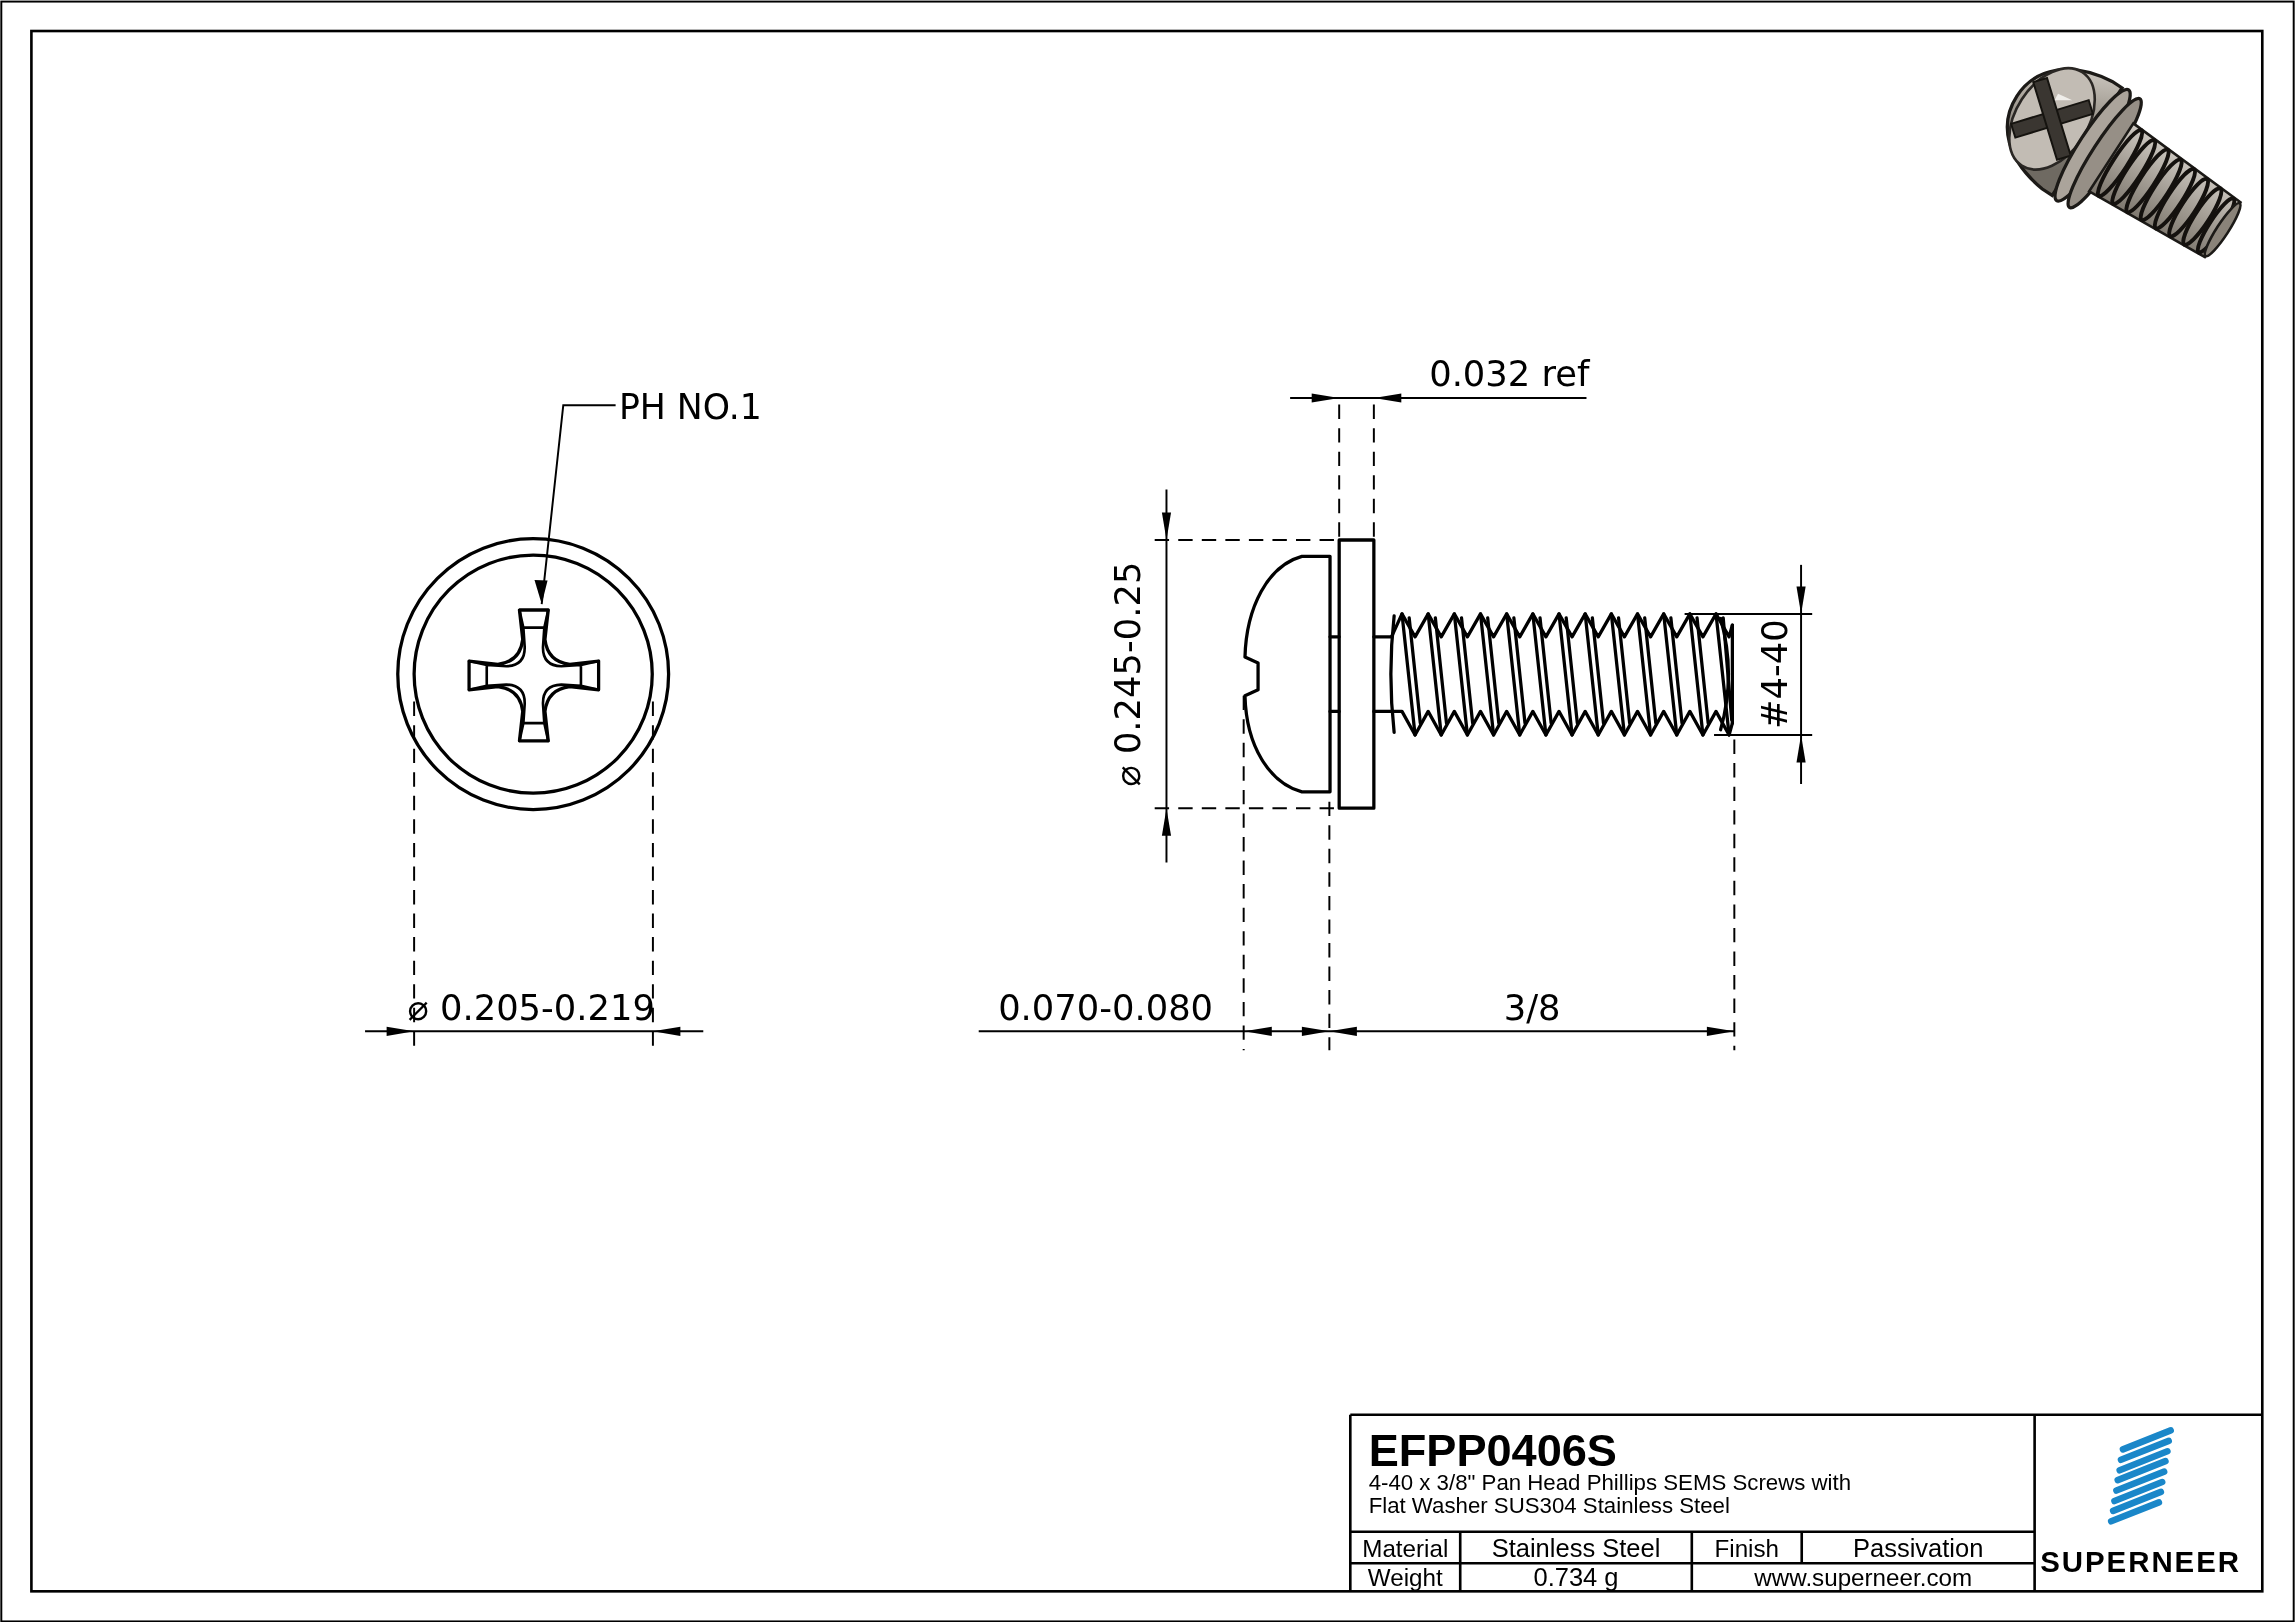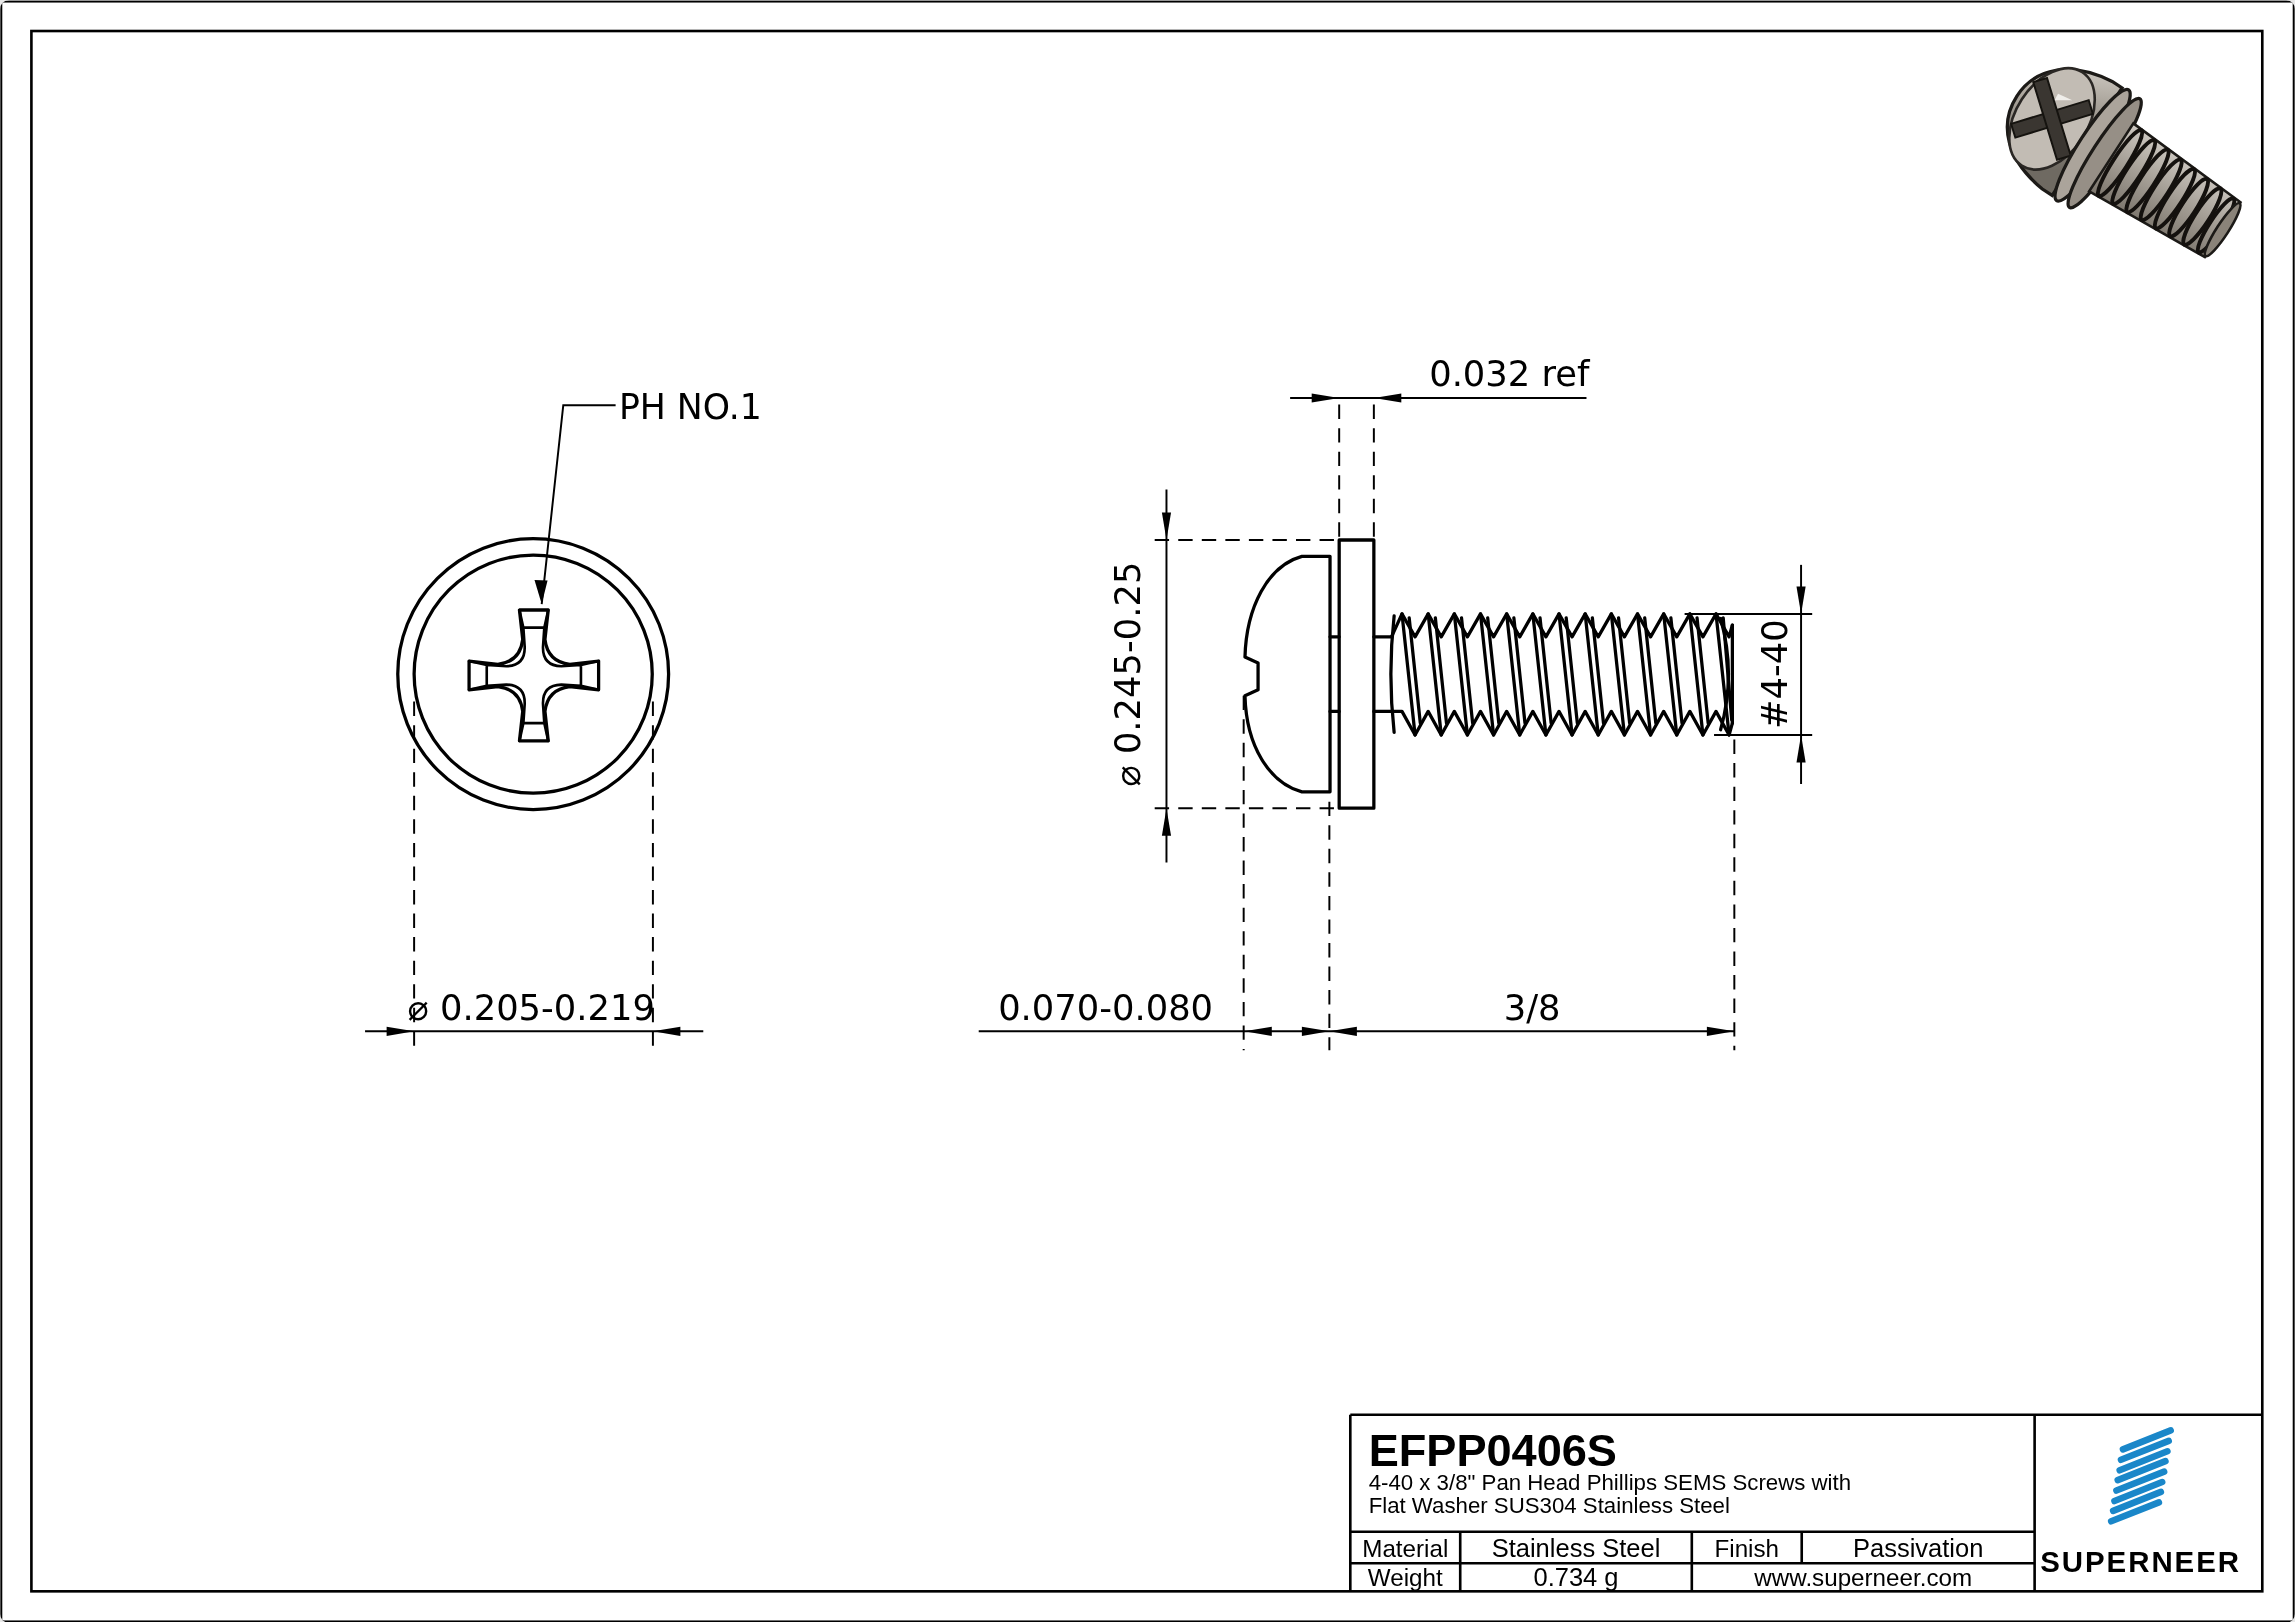--- a/index.html
+++ b/index.html
@@ -1,17 +1,17 @@
 <!DOCTYPE html>
 <html style="font-size:10.5px"><head>
 <meta charset="utf-8">
 <style>
   html,body{margin:0;padding:0;background:#e8e8e8;}
   #page{position:relative;width:2295px;height:1623px;background:#ffffff;overflow:hidden;
-        font-family:"Liberation Sans", sans-serif;border-radius:9px;}
+        font-family:"Liberation Sans", sans-serif;}
   svg{position:absolute;left:0;top:0;}
   text{fill:#000;}
   .dim-text{font-family:"DejaVu Sans", sans-serif;font-size:54px;}
   .leader-text{font-family:"DejaVu Sans", sans-serif;font-size:53px;}
   .pn-text{font-family:"Liberation Sans", sans-serif;font-size:69px;font-weight:bold;}
   .desc-text{font-family:"Liberation Sans", sans-serif;font-size:34px;}
   .cell-label{font-family:"Liberation Sans", sans-serif;font-size:37px;}
   .cell-value{font-family:"Liberation Sans", sans-serif;font-size:39px;}
   .link-text{font-family:"Liberation Sans", sans-serif;font-size:37px;}
   .brand-text{font-family:"Liberation Sans", sans-serif;font-size:45px;font-weight:bold;letter-spacing:3px;}

